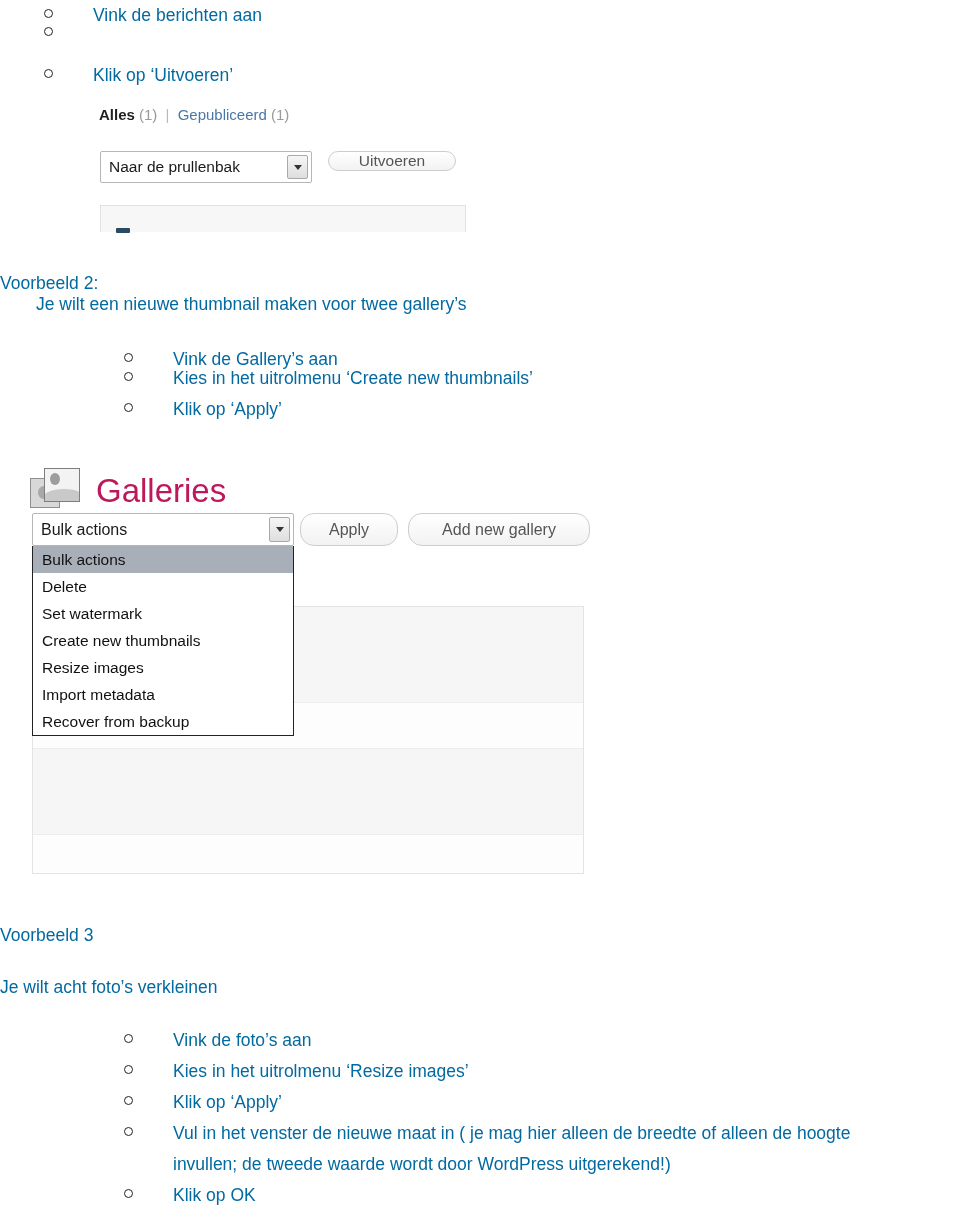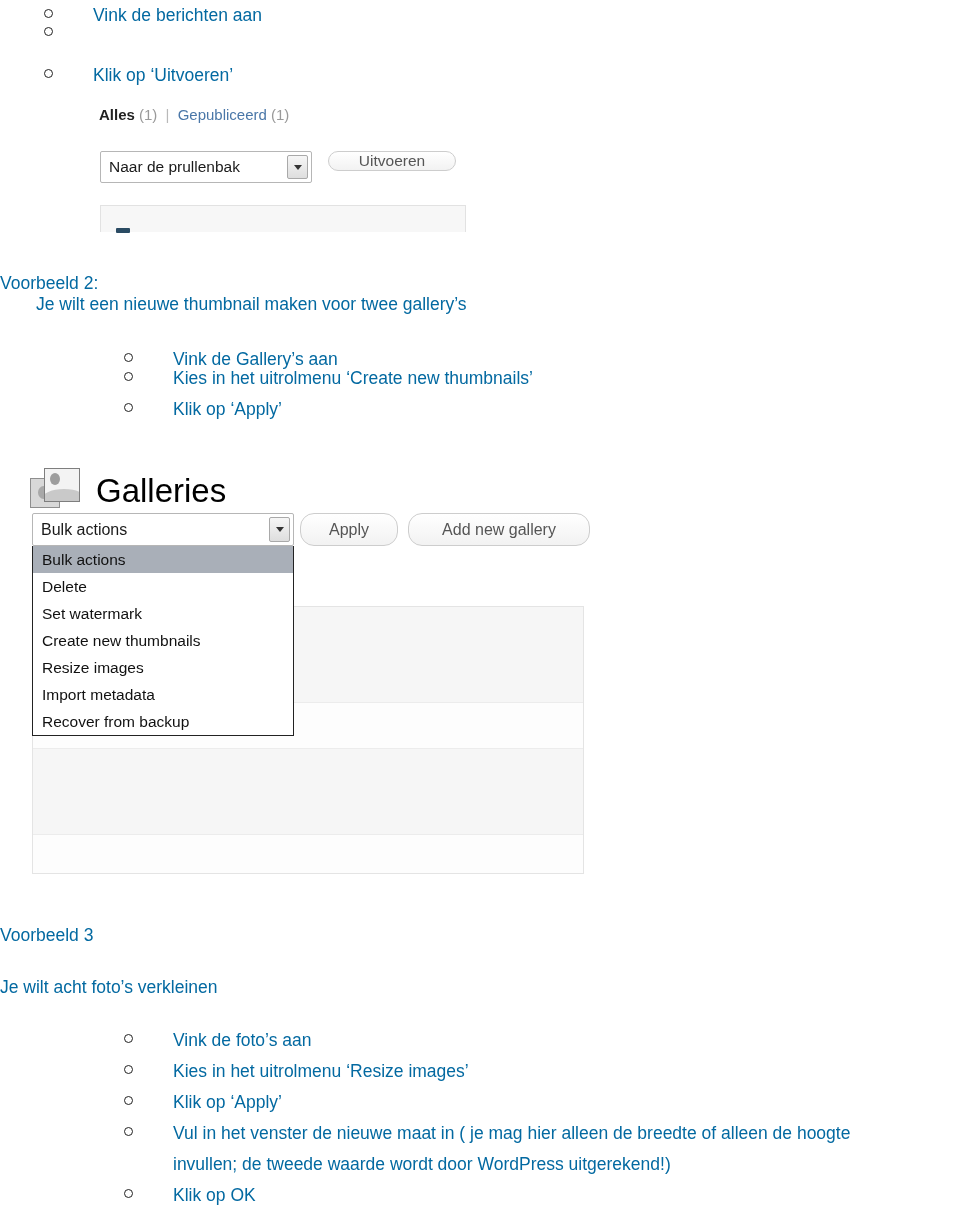--- a/index.html
+++ b/index.html
@@ -188,21 +188,21 @@
   .gal-icon .front-card .hill {
     position: absolute;
     left: -4px; bottom: -10px;
     width: 46px; height: 22px;
     background: #c9c9c9;
     border-radius: 50% 50% 0 0;
   }
   .gal-title {
     font-family: "Liberation Sans", sans-serif;
     font-size: 33px;
-    color: #000000;
+    color: #be185d;
     margin-left: 14px;
     white-space: nowrap;
   }
 
   .dd-open {
     position: absolute;
     box-sizing: border-box;
     background: #ffffff;
     border: 1px solid #222222;
     border-top: none;

